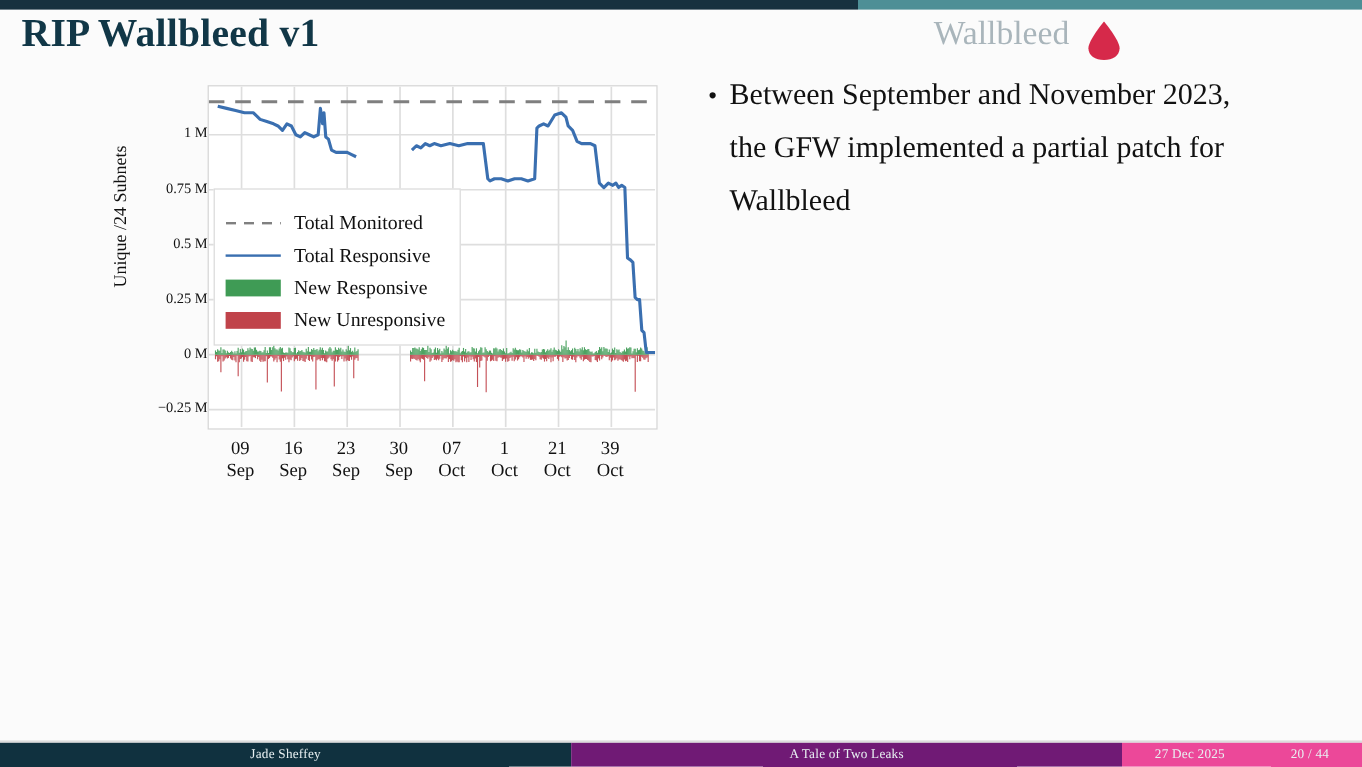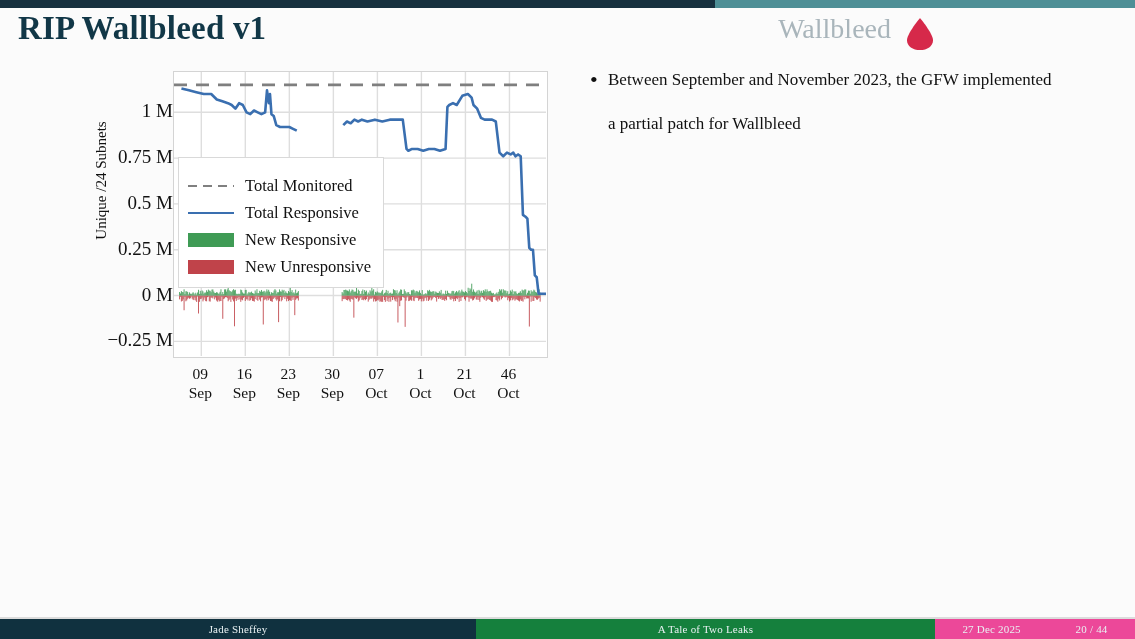--- a/index.html
+++ b/index.html
@@ -39,34 +39,34 @@
   .bullets {
     position: absolute; left: 590px; top: 58px; width: 500px;
   }
   .bullet-row { display: flex; align-items: flex-start; }
   .bullet-dot {
     width: 18px; flex: 0 0 18px;
     font-size: 22px; line-height: 44px; color: #111;
     text-align: left;
   }
   .bullet-text {
-    font-size: 17px; line-height: 44px; color: #111;
+    font-size: 25px; line-height: 44px; color: #111;
     max-width: 452px;
   }
 
   
   .chart-area { position: absolute; left: 60px; top: 62px; width: 500px; height: 345px; }
   .ylabel {
     position: absolute; left: -18px; top: 110px;
     transform: rotate(-90deg); transform-origin: 50% 50%;
     font-size: 15px; color: #111; white-space: nowrap;
   }
   .ytick {
     position: absolute; right: 0; text-align: right;
-    font-size: 19px; color: #111; white-space: nowrap;
+    font-size: 12px; color: #111; white-space: nowrap;
     width: 104px; transform: translateY(-50%);
   }
   .yticks-holder { position: absolute; left: 0; top: 0; width: 113px; height: 345px; }
   .plot {
     position: absolute; left: 113px; top: 9px;
     width: 375px; height: 287px;
     border: 1.6px solid #d4d4d4;
     background: #ffffff;
     box-sizing: border-box;
   }
@@ -93,21 +93,21 @@
     position: absolute; top: 7px; left: 0; width: 46px; height: 2.6px;
     background: repeating-linear-gradient(to right, #808080 0 9px, transparent 9px 15px);
   }
   .k-solid { position: absolute; top: 7px; left: 0; width: 46px; height: 2.4px; }
   .k-patch { position: absolute; top: 1px; left: 0; width: 46px; height: 14px; }
 
   
   .footer { position: absolute; left: 0; bottom: 0; width: 1135px; height: 20px; display: flex; }
   .foot-seg { height: 100%; display: flex; align-items: center; justify-content: center; position: relative; }
   .foot-left   { width: 476px; background: #10313f; }
-  .foot-mid    { width: 459px; background: #15803d; }
+  .foot-mid    { width: 459px; background: #701a75; }
   .foot-right  { flex: 1; background: #ec4899; display: flex; align-items: center; justify-content: space-around; }
   .foot-text { font-size: 11px; color: #e8f0f2; white-space: nowrap; letter-spacing: .2px; }
   .footer-topline { position: absolute; left:0; bottom: 20px; width: 1135px; height: 2px; background: #dcdcdc; }
 </style>
 </head>
 <body>
 
 <div id="slide">
 
   <div class="topbar">
@@ -929,21 +929,21 @@
         </div>
         <div class="xtick" style="left: 247.413px;">
           <div>1</div>
           <div>Oct</div>
         </div>
         <div class="xtick" style="left: 291.437px;">
           <div>21</div>
           <div>Oct</div>
         </div>
         <div class="xtick" style="left: 335.46px;">
-          <div>46</div>
+          <div>39</div>
           <div>Oct</div>
         </div>
       </div>
   </div>
 
   <div class="footer-topline"></div>
   <div class="footer">
     <div class="foot-seg foot-left">
       <span class="foot-text">Jade Sheffey</span>
     </div>

